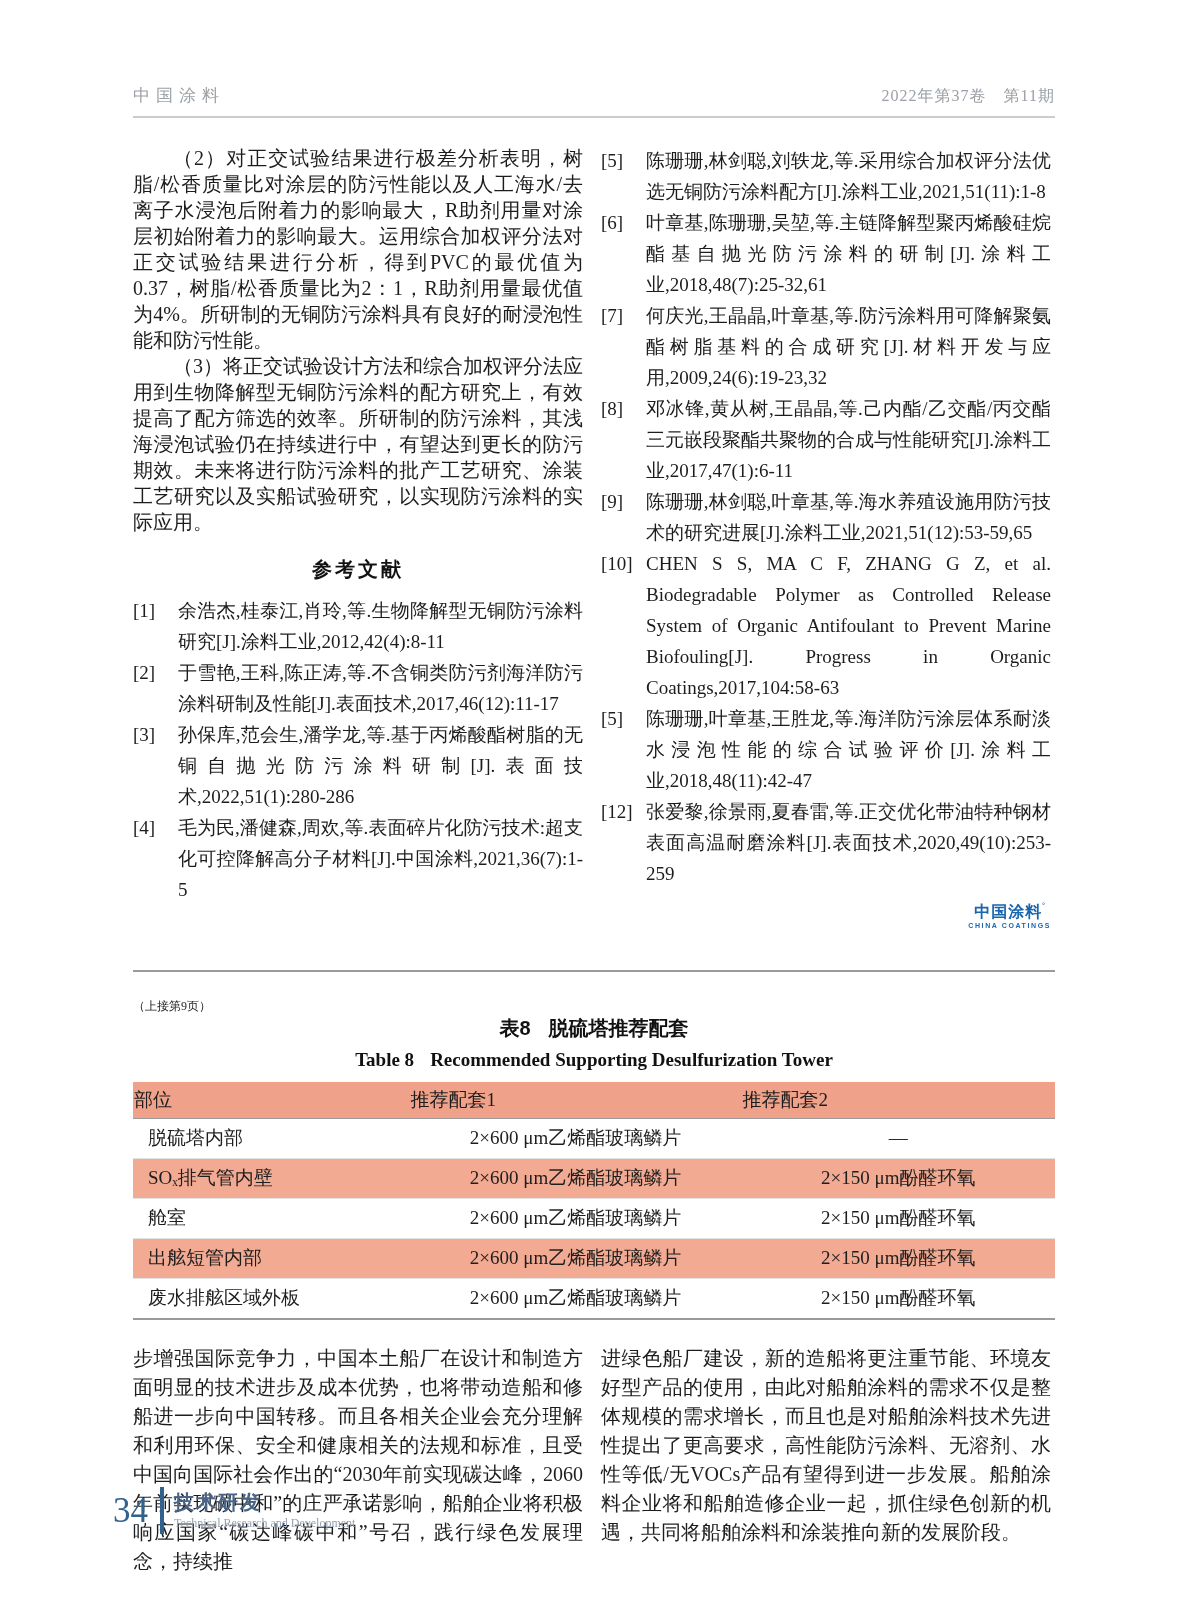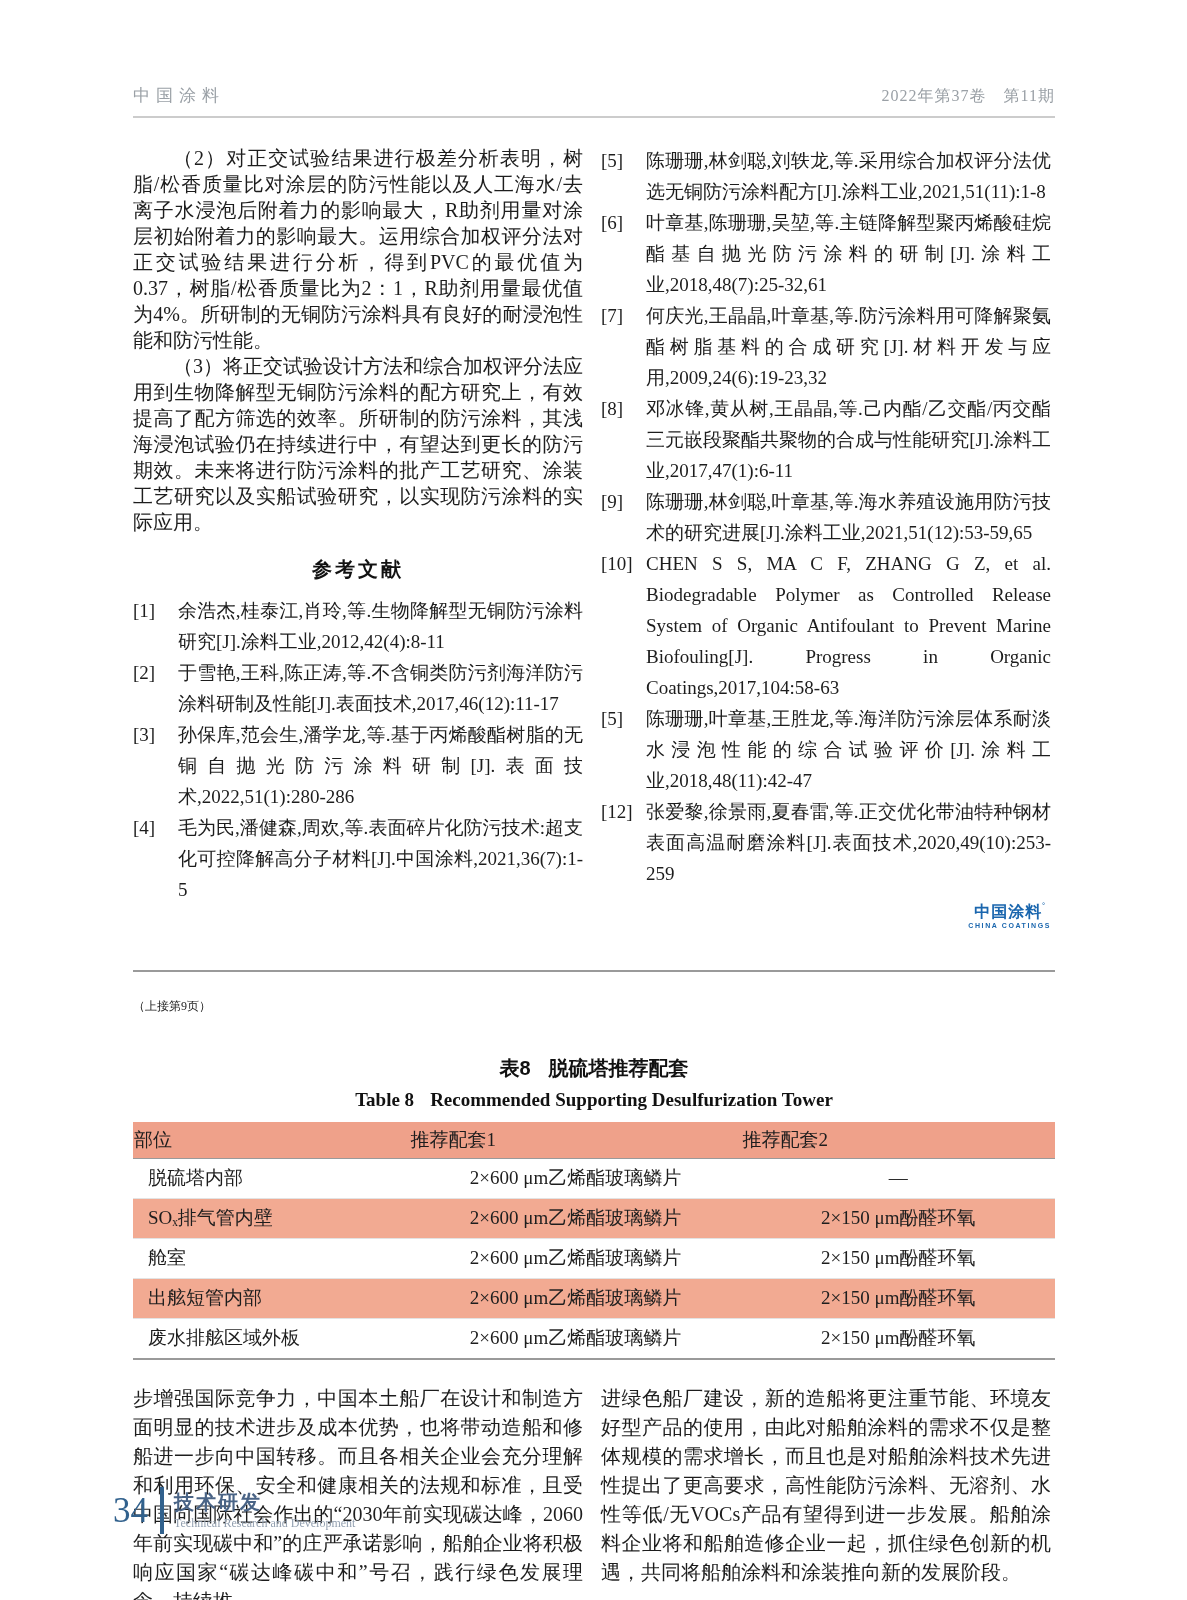--- a/index.html
+++ b/index.html
@@ -27,21 +27,21 @@
   .logo{display:inline-block;text-align:center;color:var(--logo_blue,#1a66ae);
     font-family:"Liberation Sans","DejaVu Sans",sans-serif;line-height:1.1;}
   .logo-zh{font-weight:bold;font-size:16px;letter-spacing:1px;}
   .logo-mark{font-size:9px;vertical-align:top;}
   .logo-en{font-size:7px;letter-spacing:1.6px;font-weight:bold;margin-top:1px;}
   .logo-slot{text-align:right;margin-top:14px;}
   
   .section-rule{border:none;border-top:2px solid #9a9a9a;margin:38px 0 0;}
   .continuation{font-size:12px;margin-top:26px;color:#222;}
   
-  .table-block{margin-top:40px;}
+  .table-block{}
   .tbl-caption-zh{text-align:center;font-family:"Liberation Sans","DejaVu Sans",sans-serif;
     font-weight:bold;font-size:20px;color:#111;}
   .tbl-caption-zh .cap-label{margin-right:18px;}
   .tbl-caption-en{text-align:center;font-weight:bold;font-size:19px;margin-top:7px;color:#111;}
   .tbl-caption-en .cap-label{margin-right:16px;}
   table.data-table{width:100%;border-collapse:collapse;margin-top:11px;font-size:19px;}
   table.data-table th{background:var(--accent_salmon,#efa18a);font-weight:normal;height:34px;
     text-align:left;}
   table.data-table td{height:37px;text-align:center;}
   table.data-table td:first-child{text-align:left;padding-left:15px;}

